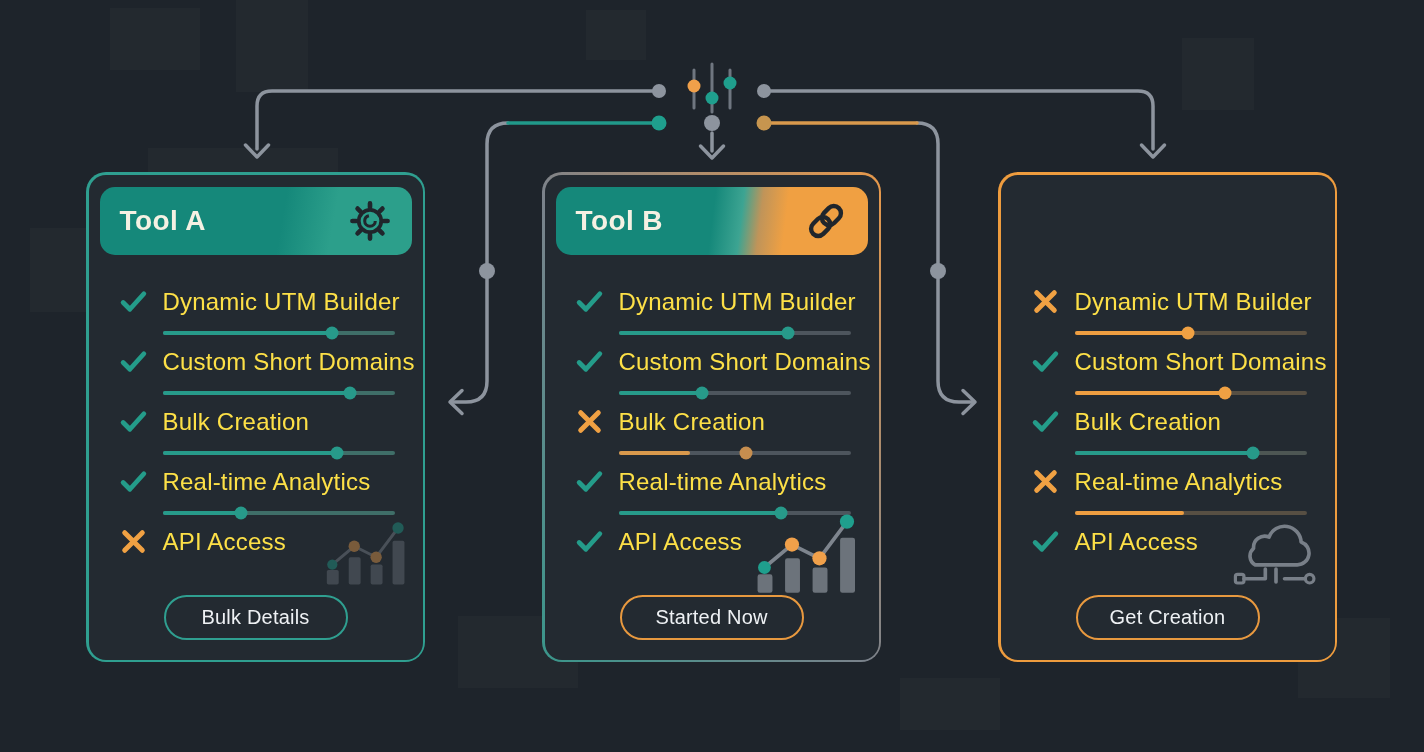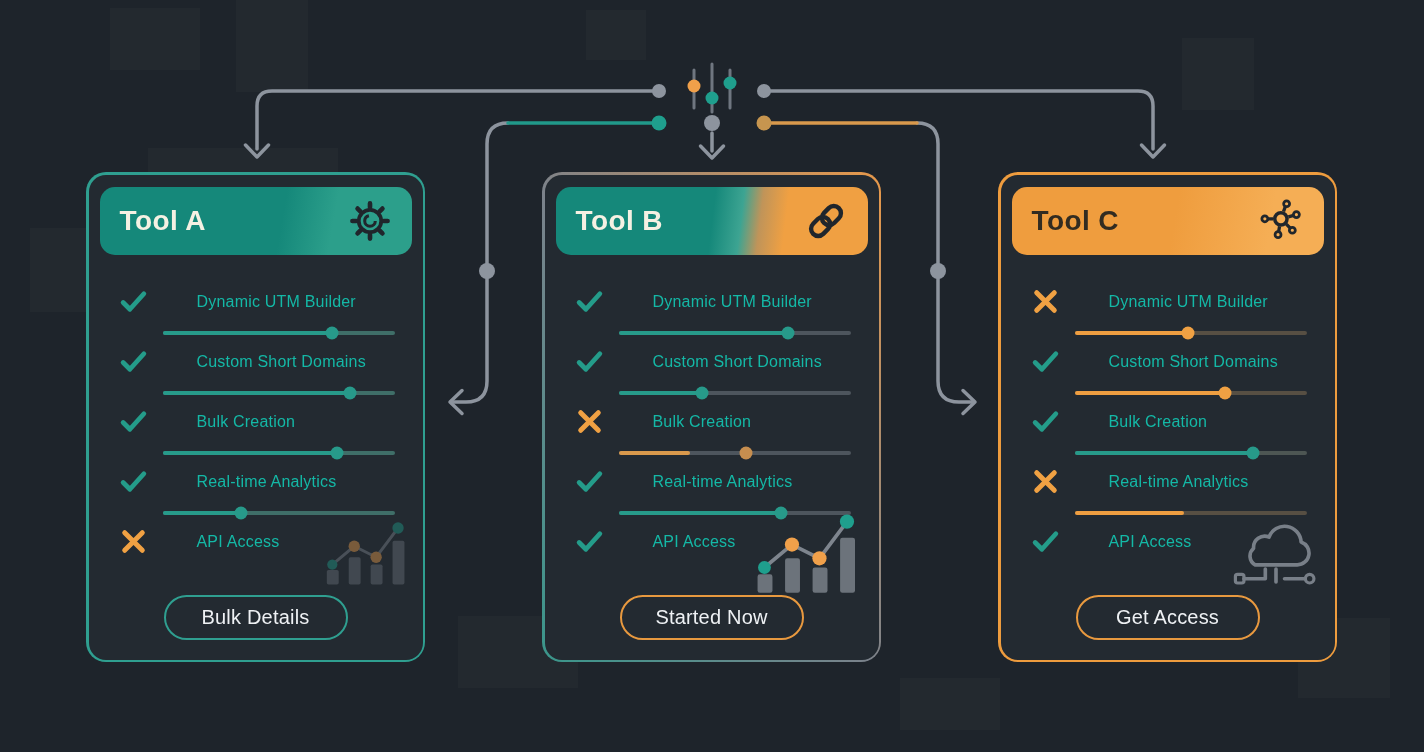--- a/index.html
+++ b/index.html
@@ -21,21 +21,21 @@
   .card-header.blend{background:linear-gradient(97deg,#15887a 50%,#3da492 59%,#c09459 65%,#f0a042 73%);}
   .card-header.orange{background:linear-gradient(100deg,#ef9d3e 52%,#f5ae55 82%);}
   .card-title{font-size:28px;font-weight:700;letter-spacing:.4px;color:#f5f1e3;}
   .card-header.orange .card-title{color:#322c21;}
   .header-icon{width:44px;height:44px;color:#20262c;}
 
   .features{position:absolute;left:0;right:0;top:112px;}
   .feature{position:relative;height:60px;padding-left:30px;}
   .feature-line{display:flex;align-items:center;gap:15px;height:30px;}
   .mark{width:29px;height:29px;flex:none;}
-  .feature-label{font-size:16px;color:#14b8a6;font-weight:500;letter-spacing:.2px;margin-left:34px;}
+  .feature-label{font-size:24px;color:#fde047;font-weight:500;letter-spacing:.2px;}
   .bar{position:absolute;left:74px;right:28px;top:39px;height:13px;}
   .track{position:relative;top:5px;height:4px;border-radius:2px;}
   .fill{position:absolute;left:0;top:0;height:4px;border-radius:2px;}
   .dot{position:absolute;top:2px;width:13px;height:13px;border-radius:50%;transform:translate(-50%,-50%);}
 
   .footer-icon{position:absolute;}
   .fi-a{right:14px;top:336px;width:84px;height:76px;opacity:.42;}
   .fi-b{right:14px;top:326px;width:114px;height:94px;}
   .fi-c{right:12px;top:340px;width:94px;height:74px;opacity:.95;}
 
@@ -295,26 +295,20 @@
   </div>
           </div>
       <svg class="footer-icon fi-b" viewBox="0 0 92 82">
             <use href="#bar-chart-icon"></use>
           </svg>
       <button class="cta" style="border-color: rgb(232, 153, 63);">Started Now</button>
     </div>
   </div>
       <div class="card orange">
     <div class="card-inner">
-      <div class="card-header orange">
-        <span class="card-title">Tool C</span>
-        <svg class="header-icon" viewBox="0 0 40 40">
-              <use href="#network-hub-icon"></use>
-            </svg>
-      </div>
       <div class="features">
             <div class="feature">
     <div class="feature-line">
       <svg class="mark" viewBox="0 0 28 28">
                   <use href="#x-icon"></use>
                 </svg>
       <span class="feature-label">Dynamic UTM Builder</span>
     </div>
     <div class="bar">
       <div class="track" style="background: rgb(87, 79, 67);">
@@ -371,17 +365,17 @@
                   <use href="#check-icon"></use>
                 </svg>
       <span class="feature-label">API Access</span>
     </div>
 
   </div>
           </div>
       <svg class="footer-icon fi-c" viewBox="0 0 88 68">
             <use href="#cloud-circuit-icon"></use>
           </svg>
-      <button class="cta" style="border-color: rgb(232, 153, 63);">Get Access</button>
+      <button class="cta" style="border-color: rgb(232, 153, 63);">Get Creation</button>
     </div>
   </div>
     </div>
 </div>
 
 </body></html>

